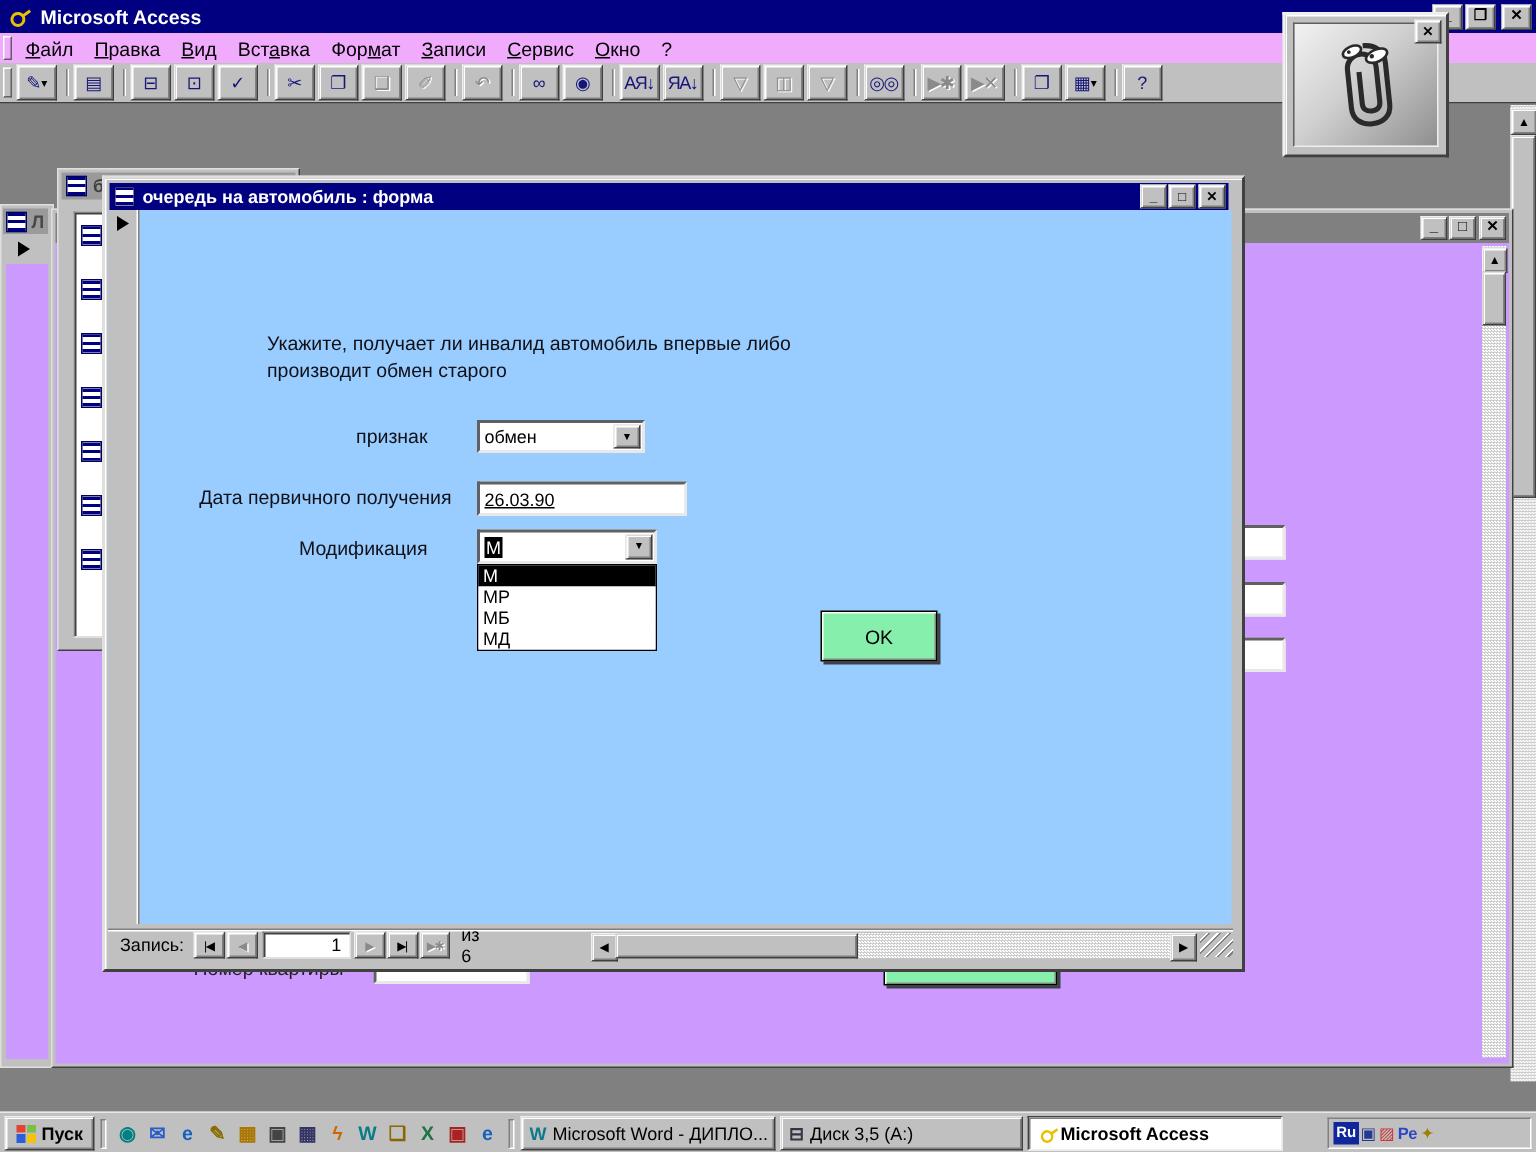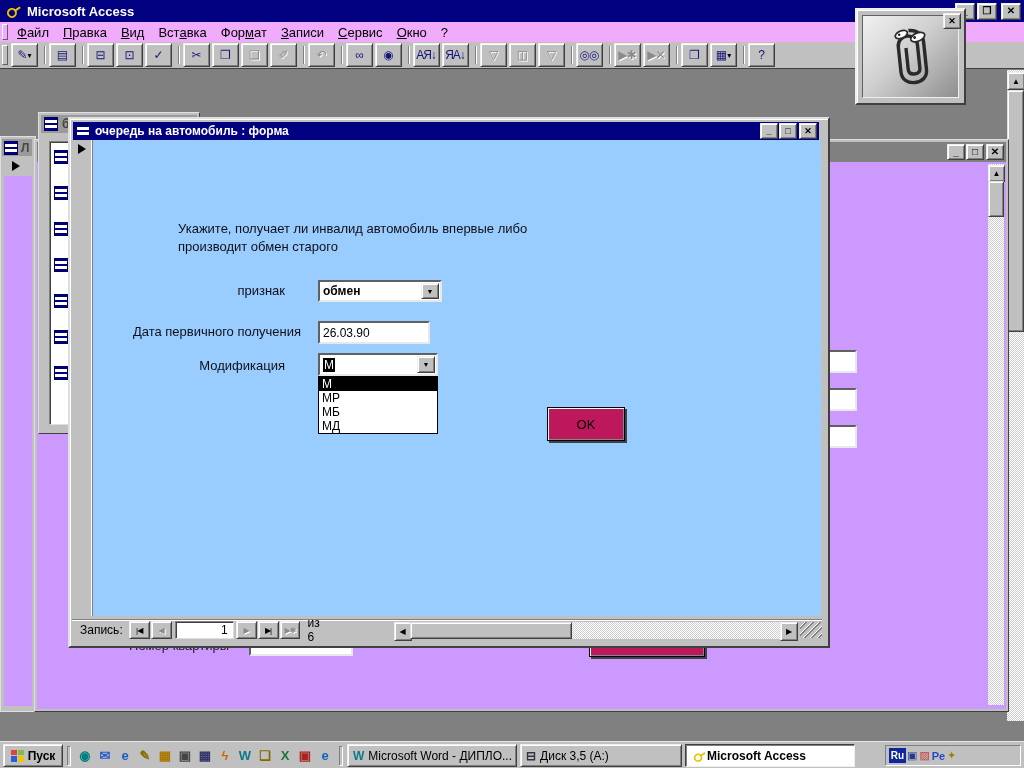--- a/index.html
+++ b/index.html
@@ -71,21 +71,21 @@
   .sel-arrow{position:absolute;left:5px;top:4px;width:0;height:0;
     border-top:5px solid transparent;border-bottom:5px solid transparent;border-left:8px solid #000;}
   .frm-label{font-size:13px;color:#101018;}
   .field{background:#fff;border:2px solid;border-color:#606060 #e8e8e8 #e8e8e8 #606060;
     font-size:12px;color:#000;display:flex;align-items:center;padding-left:3px;box-sizing:border-box;}
   .combo-btn{position:absolute;right:1px;top:1px;bottom:1px;width:16px;font-size:7px;color:#000;}
   .combo-list{background:#fff;border:1px solid #000;}
   .combo-option{font-size:12px;height:14px;line-height:14px;padding-left:3px;color:#000;background:#fff;}
   .combo-option.selected{background:#000;color:#fff;}
   .hl{background:#000;color:#fff;padding:0 1px;}
-  .access-btn{background:#be185d;border:1px solid #000;
+  .access-btn{background:#86efac;border:1px solid #000;
     box-shadow:inset 1px 1px 0 #fff, inset -1px -1px 0 #868686, 2px 2px 0 #40404a;
     display:flex;align-items:center;justify-content:center;font-size:13px;color:#000;}
 
   
   #recnav{left:2px;top:500px;width:750px;height:20px;background:#c0c0c0;display:flex;align-items:center;
     border-top:1px solid #808080;box-shadow:inset 0 1px 0 #fff;}
   .nav-btn{width:19px;height:16px;font-size:8px;color:#000;margin-right:1px;letter-spacing:-1px;}
   .nav-btn.disabled{color:#8a8a8a;text-shadow:1px 1px 0 #fff;}
   .navlbl{font-size:12px;color:#000;margin:0 6px;}
 
@@ -198,27 +198,27 @@
       <div class="abs" id="record-selector">
         <span class="sel-arrow"></span>
       </div>
 
       <div class="frm-label" style="position:absolute;left:105px;top:80px;line-height:18px;">
         <div>Укажите, получает ли инвалид автомобиль впервые либо</div>
         <div>производит обмен старого</div>
       </div>
 
       <span class="frm-label" style="position:absolute;left:137px;top:143px;width:75px;text-align:right;">признак</span>
-      <div class="field" style="position:absolute;left:245px;top:140px;width:124px;height:22px;font-weight:bold;">
+      <div class="field" style="position:absolute;left:245px;top:140px;width:112px;height:22px;">
         <span>обмен</span>
         <span class="btn3d combo-btn">▼</span>
       </div>
 
       <span class="frm-label" style="position:absolute;left:24px;top:184px;width:204px;text-align:right;">Дата первичного получения</span>
-      <div class="field" style="position:absolute;left:245px;top:181px;width:112px;height:23px;">
+      <div class="field" style="position:absolute;left:245px;top:181px;width:140px;height:23px;text-decoration:underline;">
         <span>26.03.90</span>
       </div>
 
       <span class="frm-label" style="position:absolute;left:122px;top:218px;width:90px;text-align:right;">Модификация</span>
       <div class="field" style="position:absolute;left:245px;top:213px;width:120px;height:23px;">
         <span class="hl">М</span>
         <span class="btn3d combo-btn">▼</span>
       </div>
 
       <div class="combo-list" style="position:absolute;left:245px;top:236px;width:118px;">

